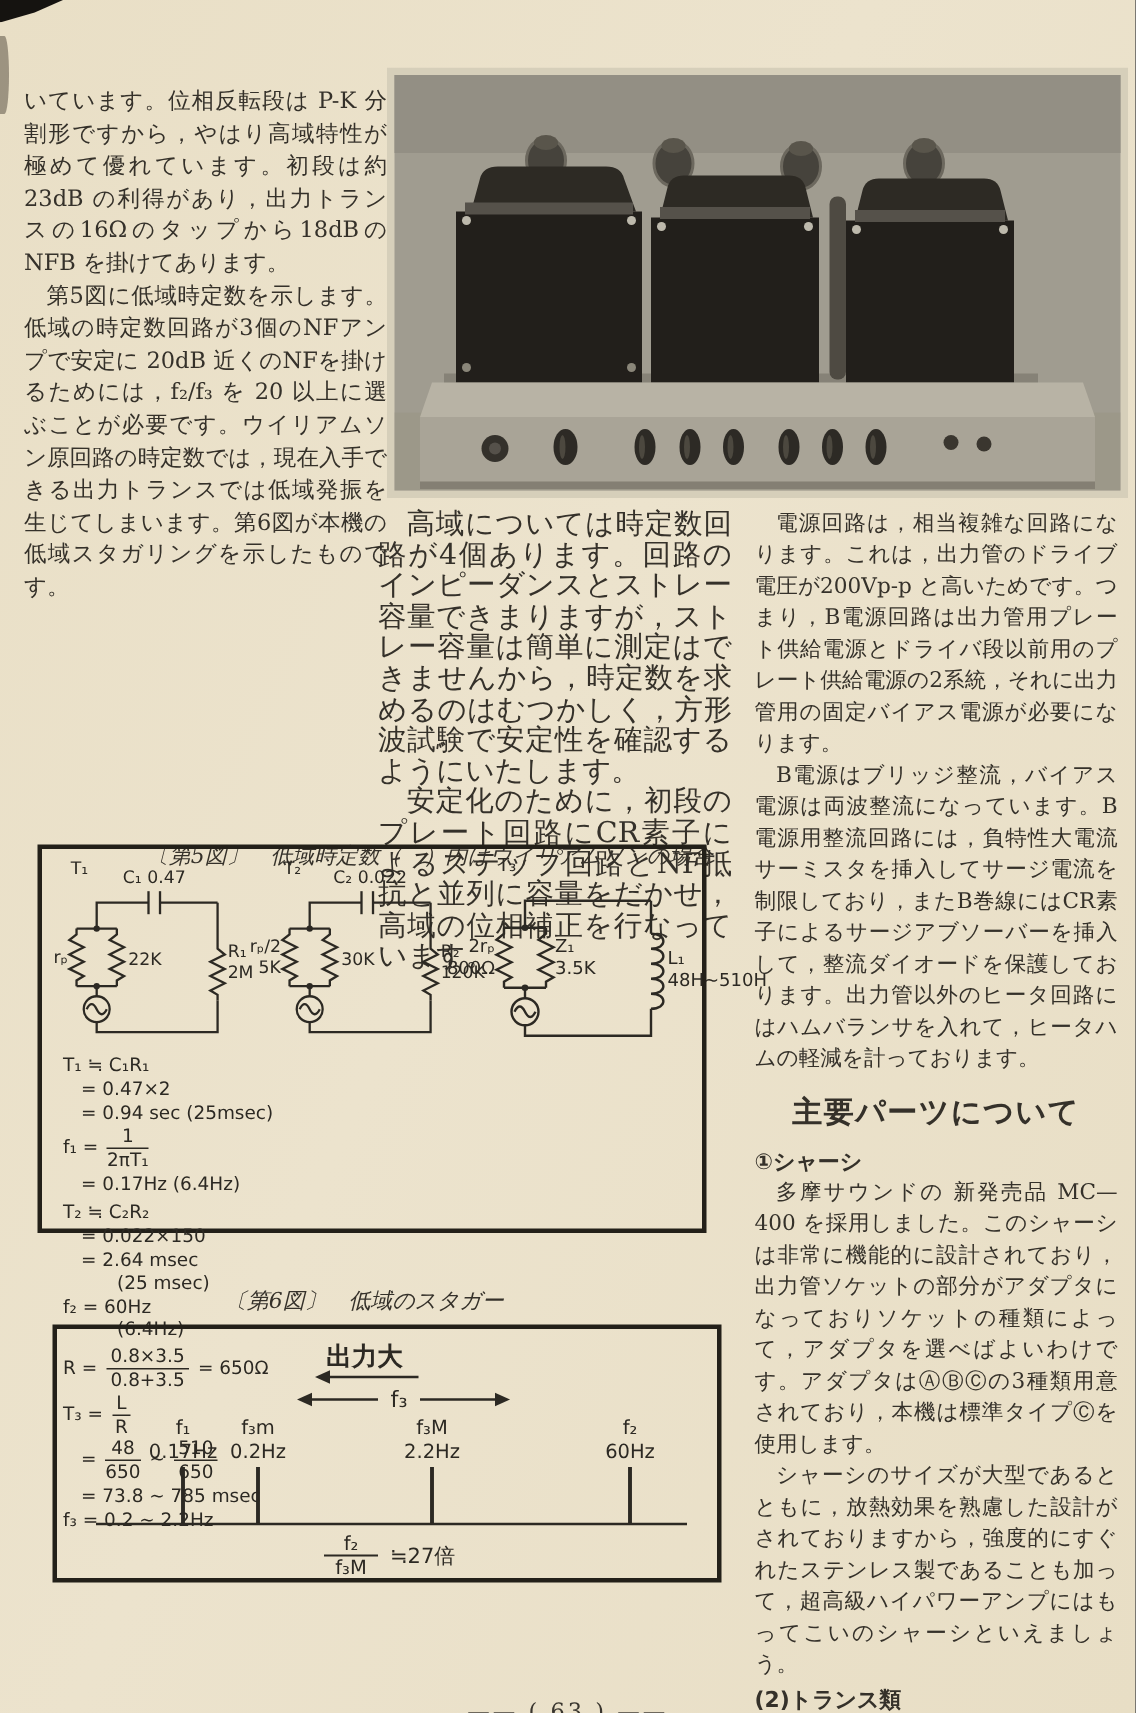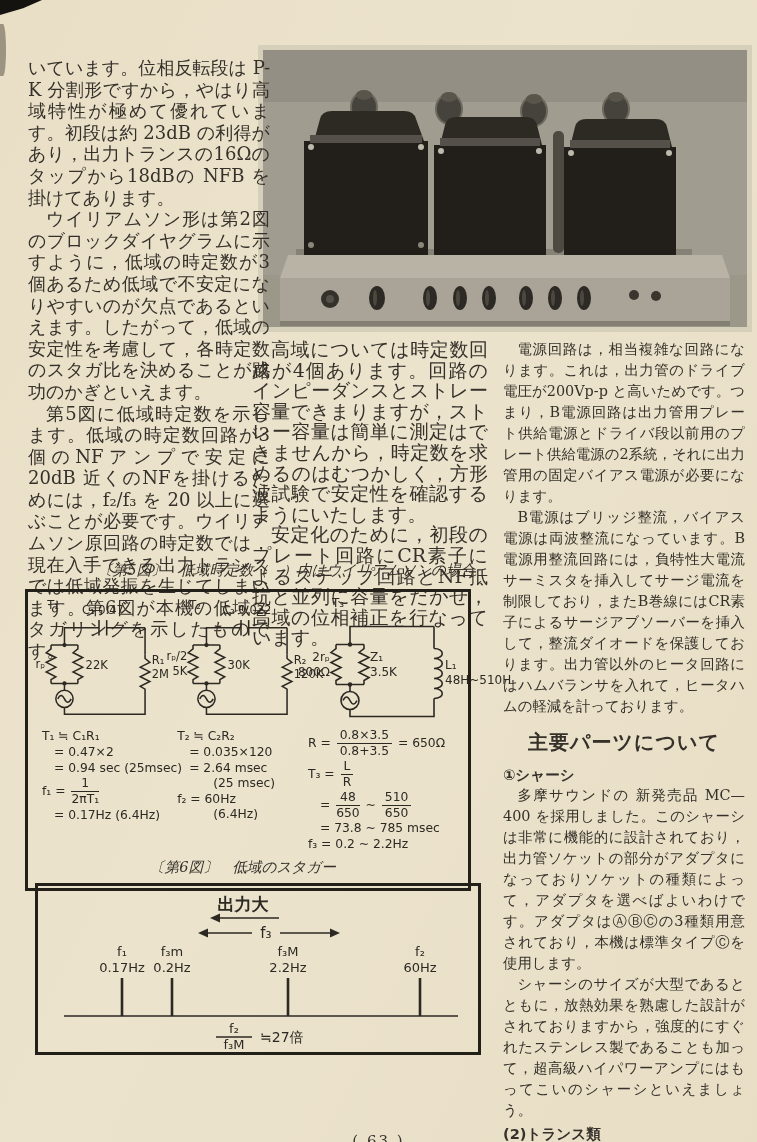--- a/index.html
+++ b/index.html
@@ -11,44 +11,44 @@
   }
   .corner-mark { position:absolute; left:0; top:0; width:42px; height:15px;
     background:#151310; clip-path:polygon(0 0,100% 0,55% 55%,0 100%); }
   .edge-smudge { position:absolute; left:0; top:24px; width:6px; height:52px;
     background:#5d5447; opacity:.55; border-radius:0 60% 60% 0; }
 
   
   .col { position:absolute; text-align:justify; }
   .col p { margin:0; }
   .col p.indent { text-indent:1em; }
-  .col-left  { left:16px;  top:57px;  width:242px; font-size:18px; line-height:21.6px;margin-left:12px; }
+  .col-left  { left:16px;  top:57px;  width:242px; font-size:15px; line-height:21.6px; }
   .col-mid   { left:252px; top:339px; width:236px; font-size:19px; line-height:20.6px; }
   .col-right { left:503px; top:339px; width:242px; font-size:14.4px; line-height:21px; }
   .section-heading { text-align:center; font-weight:bold; font-size:20px;
     font-family:Liberation Serif, serif; margin:15px 0 11px; letter-spacing:1px; }
   .sub-heading { font-weight:bold; font-size:14.6px;
     font-family:"DejaVu Sans","Liberation Sans",sans-serif; margin-top:2px; }
 
   
   .photo-wrap { position:absolute; left:258px; top:45px; width:494px; height:287px; }
   .photo-wrap svg { display:block; }
 
   
   .fig-caption { position:absolute; font-size:14.6px; white-space:nowrap;font-style:italic; }
   .fig5-caption { left:98px;  top:561px; }
   .fig6-caption { left:150px; top:858px; }
   .figbox { position:absolute; border:3px solid #232019; }
-  .fig5 { left:25px; top:589px; width:446px; height:302px; }
+  .fig5 { left:25px; top:563px; width:446px; height:259px; }
   .fig6 { left:35px; top:883px; width:446px; height:172px; }
   .circuits { display:flex; height:133px; }
   .circuits svg { display:block; overflow:visible; }
 
   .formulas { display:flex; padding:0 2px;
-    font-family:"DejaVu Sans","Liberation Sans",sans-serif; font-size:12.3px; color:#2c2923; }
+    font-family:"DejaVu Sans","Liberation Sans",sans-serif; font-size:12.3px; color:#2c2923;flex-direction:column; }
   .fcol { padding:2px 2px 0 8px; }
   .fcol1 { width:31%; } .fcol2 { width:30%; } .fcol3 { width:39%; }
   .fl0 { margin:2px 0 1px 4px; white-space:nowrap; }
   .fl  { margin:2px 0 1px 16px; white-space:nowrap; }
   .fl2 { margin:0 0 1px 40px; white-space:nowrap; }
   .frac { display:inline-block; text-align:center; vertical-align:middle; line-height:1.05; padding:0 2px; }
   .frac .num { display:block; border-bottom:1px solid #2c2923; padding:0 3px 1px; }
   .frac .den { display:block; padding-top:1px; }
 
   .page-number { position:absolute; left:0; right:0; top:1132px; text-align:center;
@@ -131,21 +131,20 @@
         <ellipse cx="326" cy="253" rx="7" ry="12" fill="#2d2a25"></ellipse>
           <ellipse cx="324" cy="253" rx="2" ry="8" fill="#4c483f"></ellipse>
         <circle cx="376" cy="250" r="5" fill="#3a362f"></circle>
         <circle cx="398" cy="251" r="5" fill="#3a362f"></circle>
       </g>
     </svg>
   </div>
 
   <div class="col col-left">
     <p>いています。位相反転段は P-K 分割形ですから，やはり高域特性が極めて優れています。初段は約 23dB の利得があり，出力トランスの16Ωのタップから18dBの NFB を掛けてあります。</p>
-    <p class="indent">ウイリアムソン形は第2図のブロックダイヤグラムに示すように，低域の時定数が3個あるため低域で不安定になりやすいのが欠点であるといえます。したがって，低域の安定性を考慮して，各時定数のスタガ比を決めることが成功のかぎといえます。</p>
     <p class="indent">第5図に低域時定数を示します。低域の時定数回路が3個のNFアンプで安定に 20dB 近くのNFを掛けるためには，f₂/f₃ を 20 以上に選ぶことが必要です。ウイリアムソン原回路の時定数では，現在入手できる出力トランスでは低域発振を生じてしまいます。第6図が本機の低域スタガリングを示したものです。</p>
   </div>
 
   <div class="col col-mid">
     <p class="indent">高域については時定数回路が4個あります。回路のインピーダンスとストレー容量できまりますが，ストレー容量は簡単に測定はできませんから，時定数を求めるのはむつかしく，方形波試験で安定性を確認するようにいたします。</p>
     <p class="indent">安定化のために，初段のプレート回路にCR素子によるステップ回路とNF抵抗と並列に容量をだかせ，高域の位相補正を行なっています。</p>
   </div>
 
   <div class="col col-right">
     <p class="indent">電源回路は，相当複雑な回路になります。これは，出力管のドライブ電圧が200Vp-p と高いためです。つまり，B電源回路は出力管用プレート供給電源とドライバ段以前用のプレート供給電源の2系統，それに出力管用の固定バイアス電源が必要になります。</p>
@@ -240,21 +239,21 @@
         <div class="fl">= 0.47×2</div>
         <div class="fl">= 0.94 sec (25msec)</div>
         <div class="fl0">
           <span>f₁ =</span>
           <span class="frac"><span class="num">1</span><span class="den">2πT₁</span></span>
         </div>
         <div class="fl">= 0.17Hz (6.4Hz)</div>
       </div>
       <div class="fcol fcol2">
         <div class="fl0">T₂ ≒ C₂R₂</div>
-        <div class="fl">= 0.035×120</div>
+        <div class="fl">= 0.022×150</div>
         <div class="fl">= 2.64 msec</div>
         <div class="fl2">(25 msec)</div>
         <div class="fl0">f₂ = 60Hz</div>
         <div class="fl2">(6.4Hz)</div>
       </div>
       <div class="fcol fcol3">
         <div class="fl0">
           <span>R =</span>
           <span class="frac"><span class="num">0.8×3.5</span><span class="den">0.8+3.5</span></span>
           <span>= 650Ω</span>

